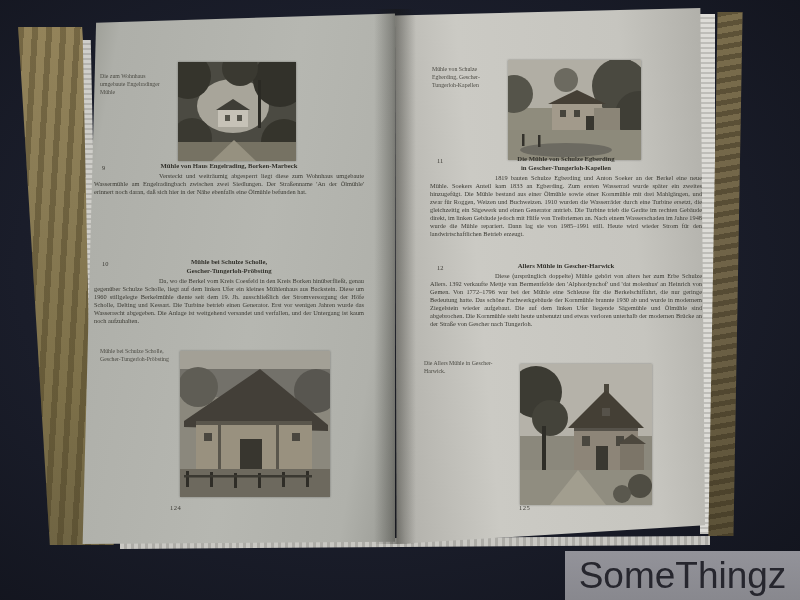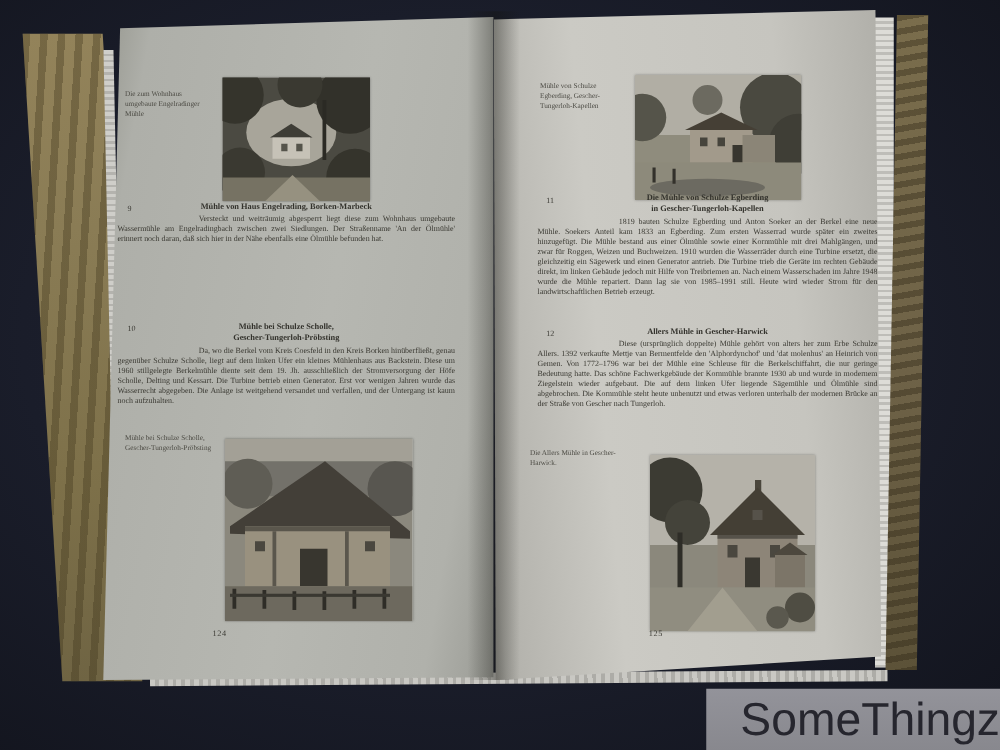--- a/index.html
+++ b/index.html
@@ -57,21 +57,21 @@
   .num{position:absolute; font-size:6.4px; color:#3c3b35;}
   .heading{position:absolute; font-size:6.7px; font-weight:bold; text-align:center; color:#33322c; line-height:1.3;}
   .para{position:absolute; font-size:6.35px; line-height:1.26; text-align:justify; text-indent:65px; color:#3b3a33;}
   .pagenum{position:absolute; font-size:6.6px; color:#3c3b35; letter-spacing:.5px;}
   .photo{position:absolute; box-shadow:0 0 2px rgba(0,0,0,.35);}
   .photo svg{display:block;}
   
   .watermark{
     position:absolute; left:565px; top:551px; width:235px; height:49px;
     background:linear-gradient(180deg,#93939a 0%, #88888e 100%);
-    display:flex; align-items:center; justify-content:flex-end;
+    display:flex; align-items:center; justify-content:center;
   }
   .watermark span{
     font-family:"Liberation Sans", sans-serif; font-size:37px; color:#26262e; letter-spacing:0px;
   }
 </style>
 </head>
 <body>
 
 <div id="stage">
 

